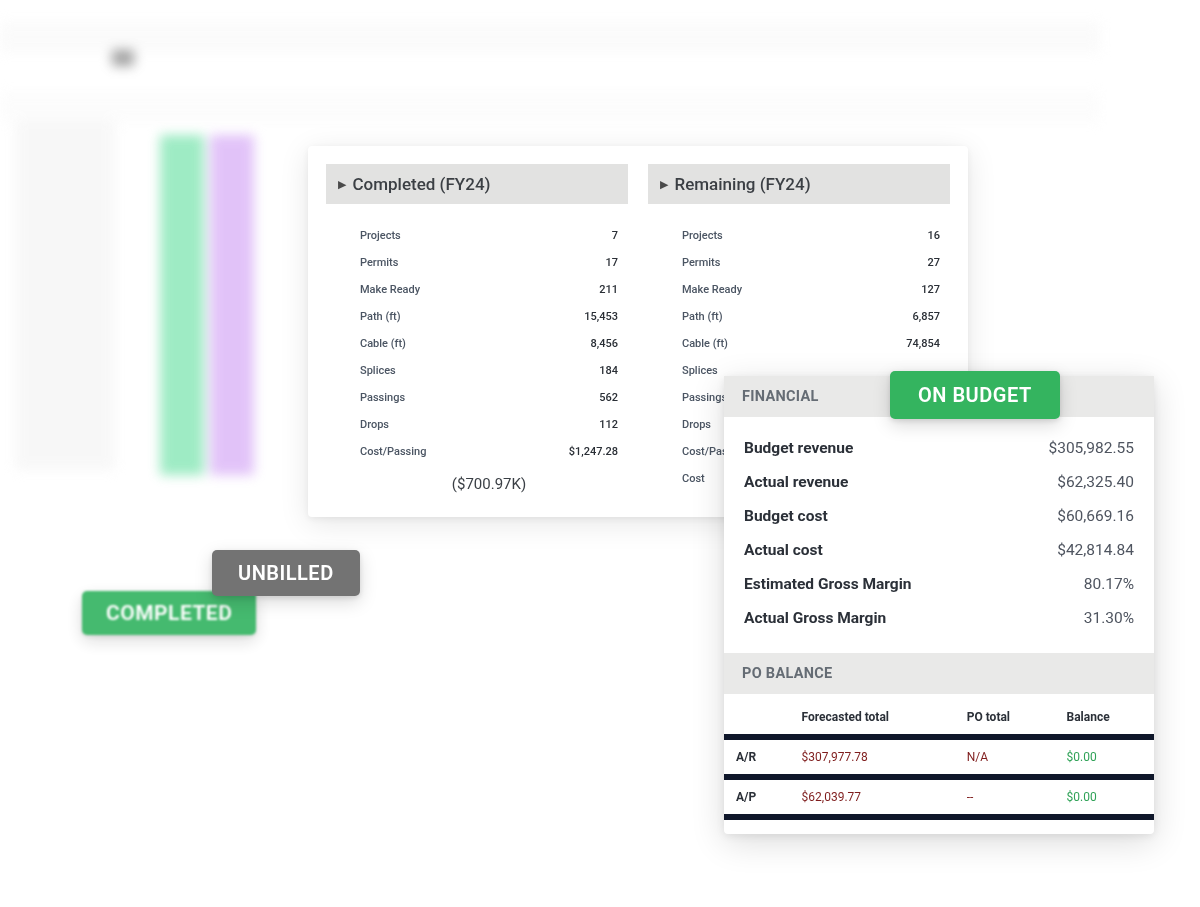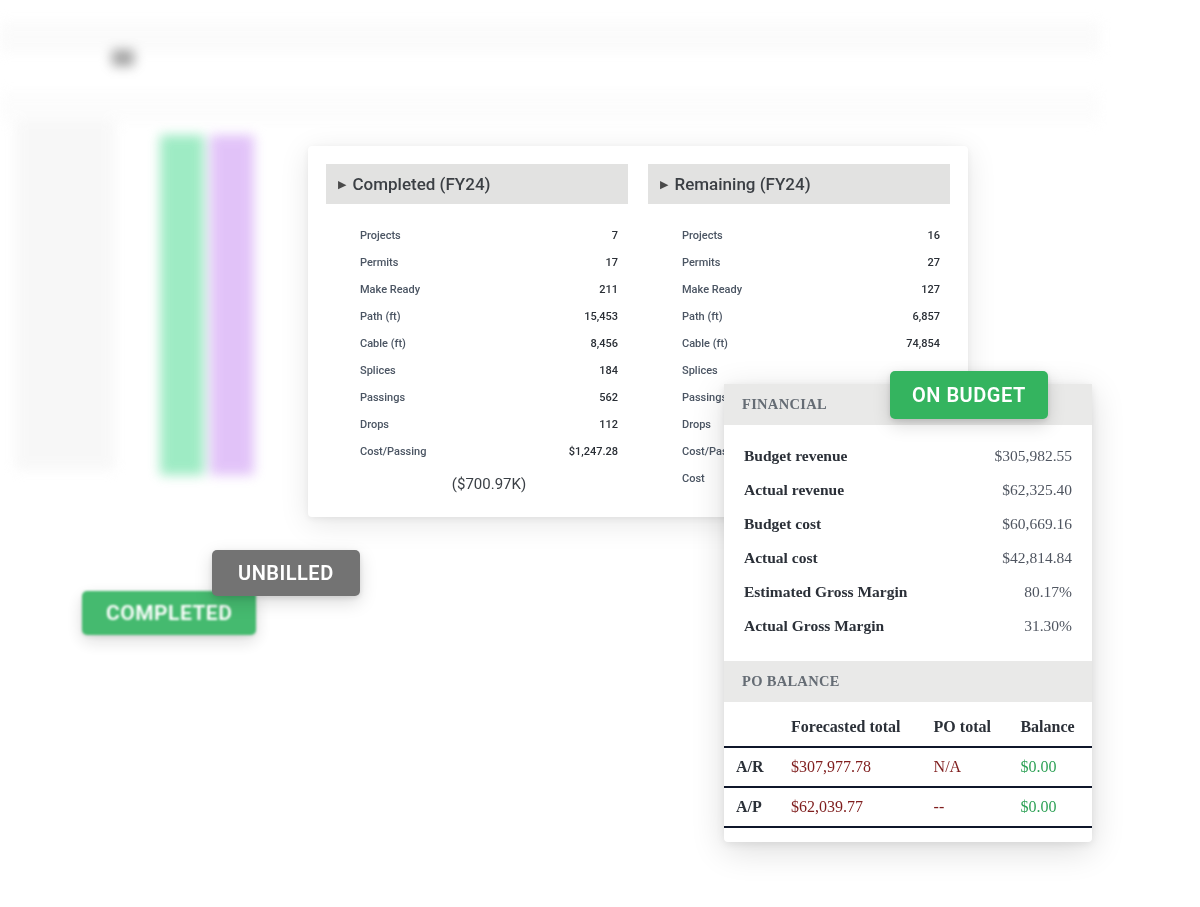--- a/index.html
+++ b/index.html
@@ -129,35 +129,34 @@
   left: 212px;
   background: #737373;
   font-size: 20px;
   padding: 11px 26px;
 }
 .badge-onbudget {
   top: 371px;
   left: 890px;
   background: #34b45f;
   font-size: 20px;
-  padding: 12px 22px;
+  padding: 12px 28px;
   z-index: 30;
 }
 
 
 .financial-card {
   position: absolute;
-  top: 384px;
+  top: 376px;
   left: 724px;
-  width: 368px;
+  width: 430px;
   background: #ffffff;
   border-radius: 4px;
   box-shadow: 0 8px 34px rgba(0,0,0,0.14), 0 2px 8px rgba(0,0,0,0.08);
   z-index: 20;
-  font-family: Liberation Serif, serif;
 }
 .section-header {
   background: #e9e9e8;
   color: #656c74;
   font-size: 14.5px;
   font-weight: 700;
   letter-spacing: 0.3px;
   padding: 12px 18px;
 }
 .fin-body {
@@ -179,22 +178,22 @@
 
 
 .po-table {
   width: 100%;
   border-collapse: collapse;
   margin: 6px 0 14px 0;
 }
 .po-table th, .po-table td {
   text-align: left;
   padding: 10px 12px;
-  font-size: 16px;
-  border-bottom: 2px solid #0f172a;
+  font-size: 12px;
+  border-bottom: 6px solid #0f172a;
 }
 .po-table th {
   color: #2b3038;
   font-weight: 700;
   vertical-align: bottom;
 }
 .po-table td.rowhead {
   font-weight: 700;
   color: #2b3038;
 }

